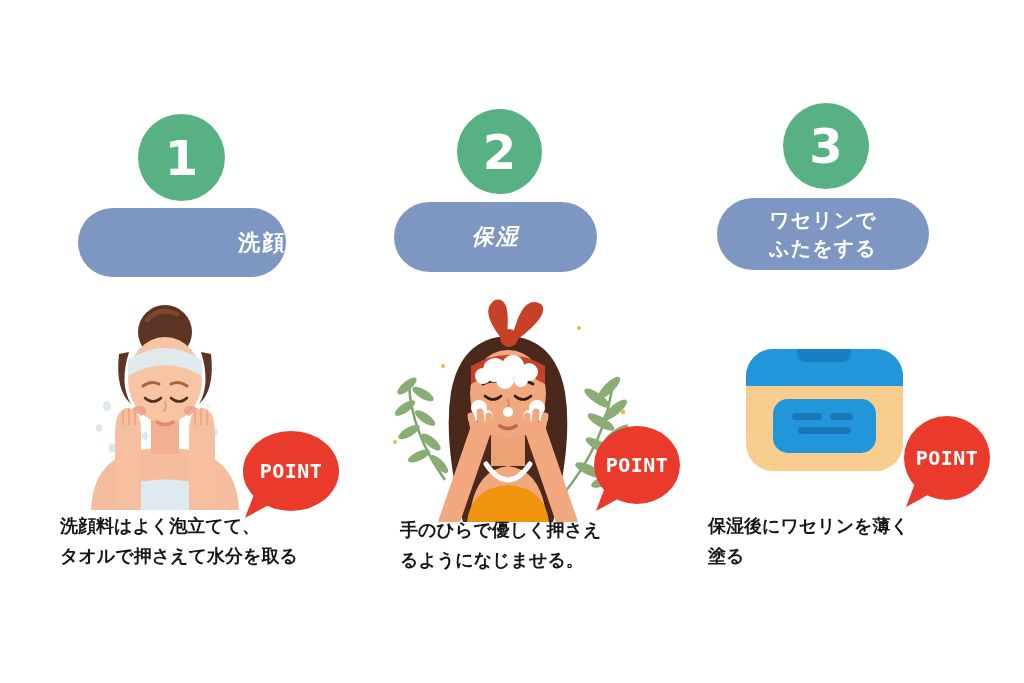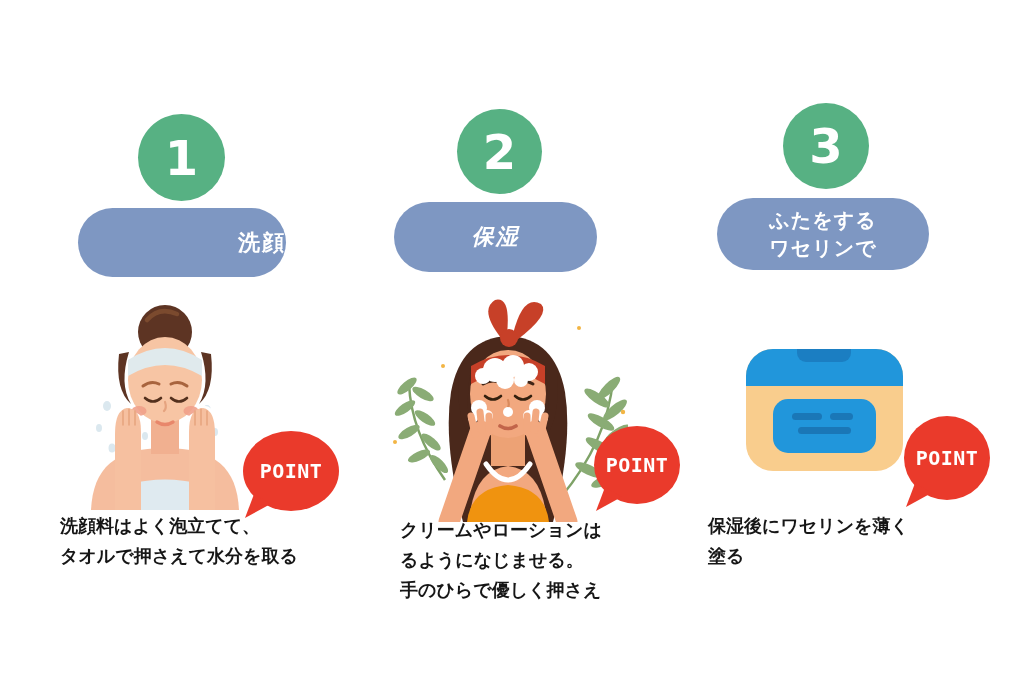--- a/index.html
+++ b/index.html
@@ -245,32 +245,31 @@
         <path d="M144 140 L144 124"></path>
     </g>
   </svg>
 
   <div class="point-bubble" style="left:594px;top:426px;width:86px;height:78px;">
     <div class="point-tail"></div>
     <span>POINT</span>
   </div>
 
   <div class="desc" style="left:400px;top:515px;width:300px;">
-    <div class="desc-line">クリームやローションは</div>
+    <div class="desc-line">手のひらで優しく押さえ</div>
     <div class="desc-line">るようになじませる。</div>
-    <div class="desc-line">手のひらで優しく押さえ</div>
   </div>
 
   <div class="step-circle" style="left:783px;top:103px;width:86px;height:86px;">
     <span>3</span>
   </div>
 
   <div class="step-pill" style="left:717px;top:198px;width:212px;height:72px;">
+    <span class="pill-line small">ワセリンで</span>
     <span class="pill-line small">ふたをする</span>
-    <span class="pill-line small">ワセリンで</span>
   </div>
 
   <svg class="illus" style="left:746px;top:349px;" width="157" height="122" viewBox="0 0 157 122">
     <defs>
       <clipPath id="jarClip">
           <rect x="0" y="0" width="157" height="122" rx="27" ry="27"></rect>
         </clipPath>
     </defs>
     <g clip-path="url(#jarClip)">
       <rect width="157" height="122" fill="#f9cd8d"></rect>

